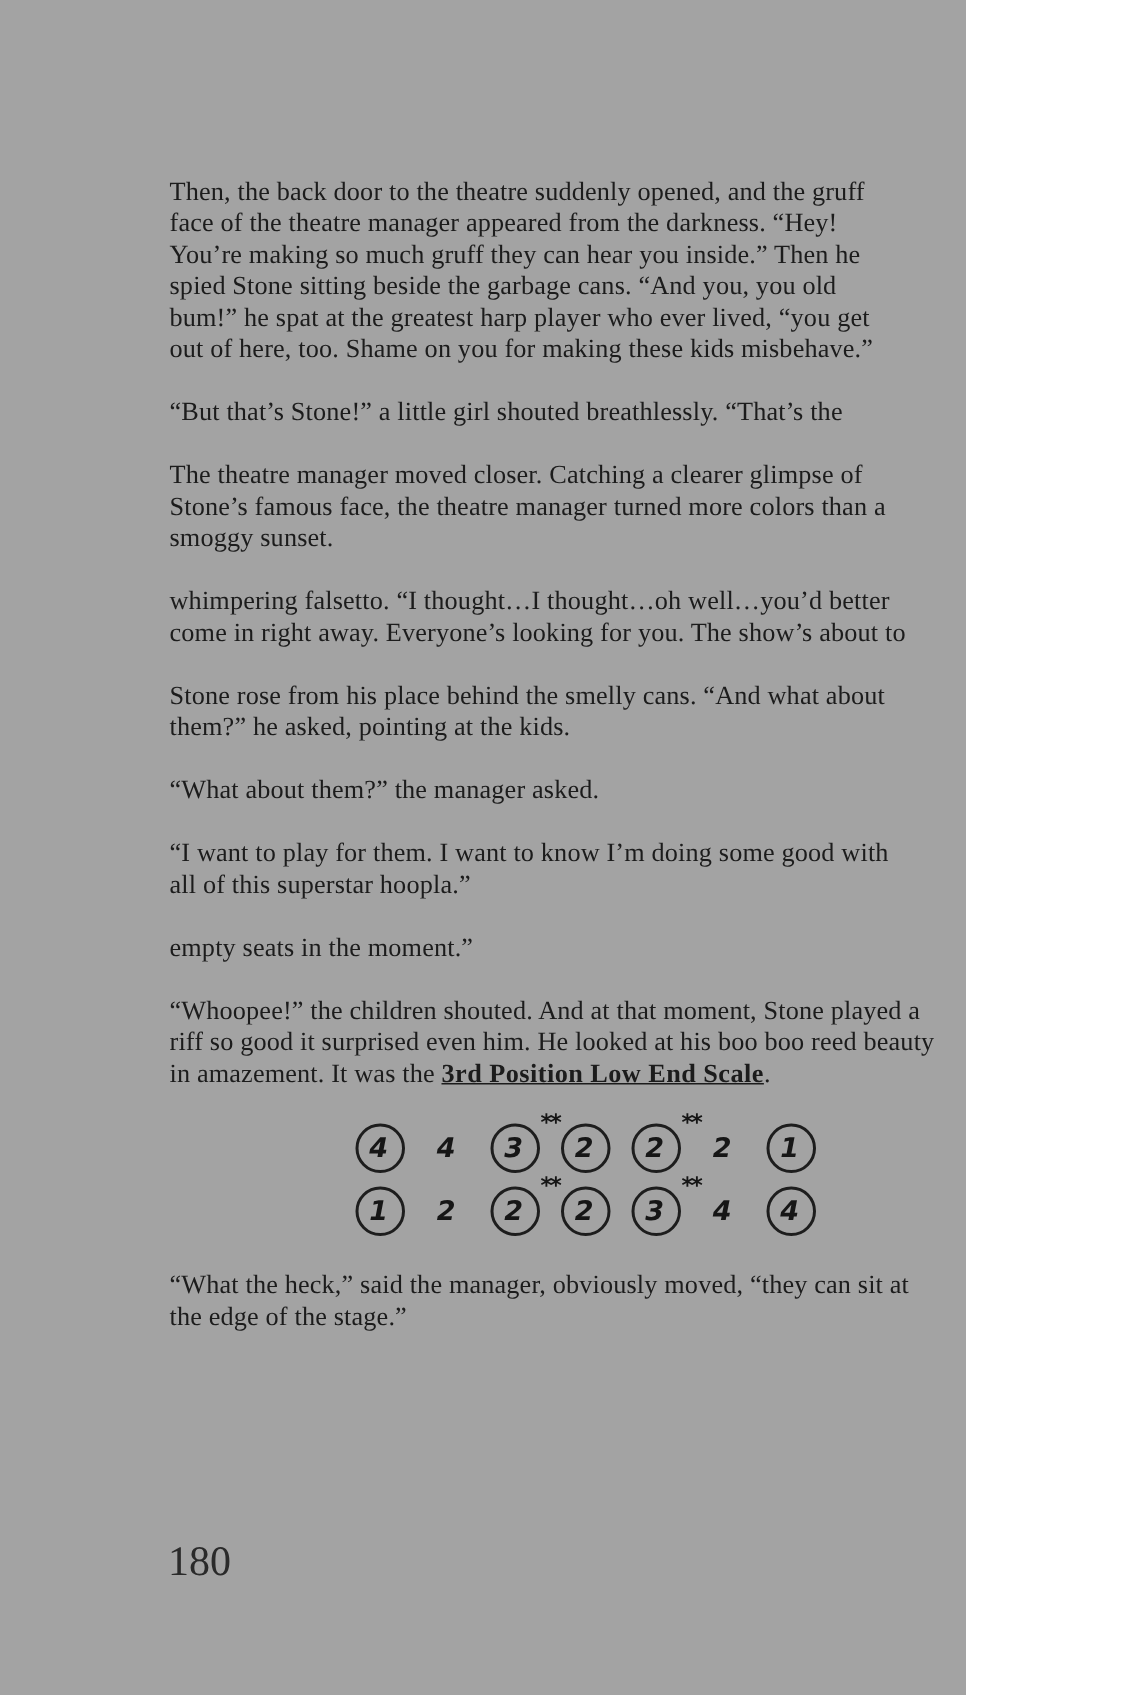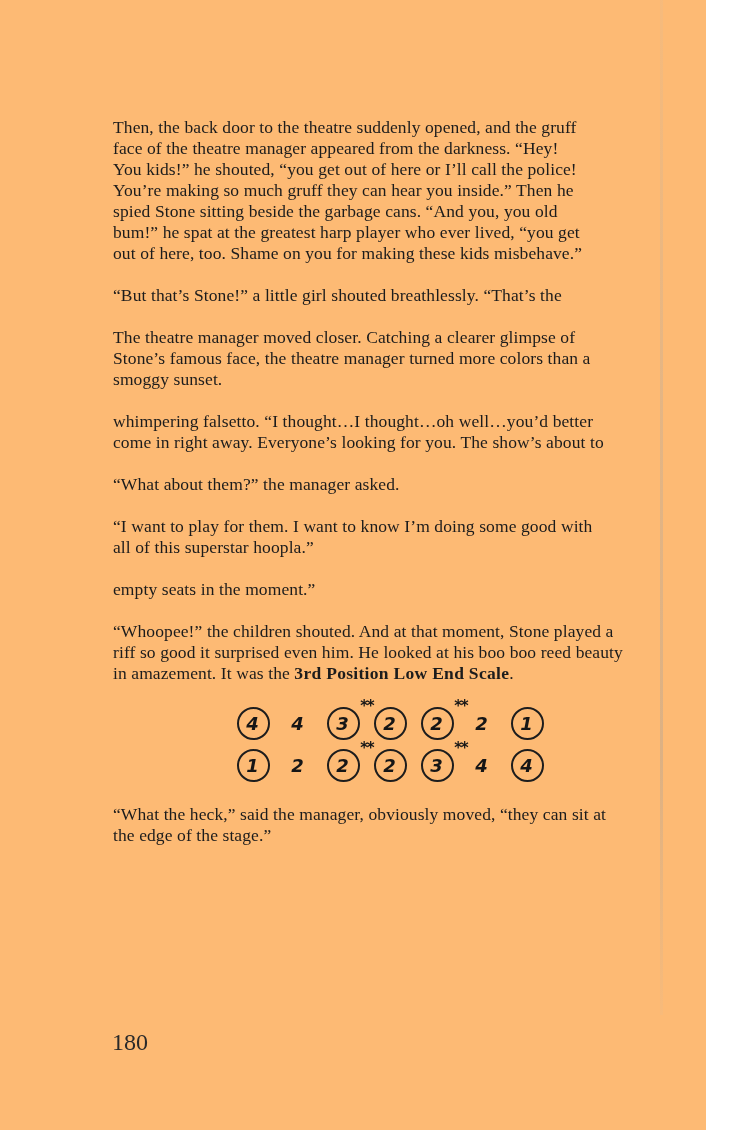--- a/index.html
+++ b/index.html
@@ -2,23 +2,23 @@
 <html><head>
 <meta charset="utf-8">
 <style>
   html, body {
     margin: 0;
     padding: 0;
     background: #ffffff;
   }
   .page {
     position: relative;
-    width: 706px;
+    width: 644px;
     height: 1130px;
-    background: #fdba74;
+    background: #a3a3a3;
     overflow: hidden;
     font-family: "Liberation Serif", serif;
     color: #1c1c1c;
   }
   .content {
     position: absolute;
     left: 113px;
     top: 117px;
     width: 570px;
   }
@@ -28,20 +28,21 @@
     line-height: 21px;
     letter-spacing: 0.1px;
   }
   .para .line {
     display: block;
     white-space: nowrap;
   }
   .para .bold {
     font-weight: bold;
     letter-spacing: 0.3px;
+    text-decoration: underline;
   }
   
   .tab {
     margin: 23px 0 22px 124px;
   }
   .tab-row {
     display: flex;
     align-items: center;
     height: 33px;
     margin-bottom: 9px;
@@ -74,21 +75,21 @@
     right: -15px;
     font-size: 15px;
     font-style: normal;
     letter-spacing: -1.5px;
     color: #161616;
   }
   .page-number {
     position: absolute;
     left: 112px;
     top: 1028px;
-    font-size: 24px;
+    font-size: 28px;
     line-height: 28px;
     color: #2a2a2a;
   }
   
   .scan-edge {
     position: absolute;
     left: 660px;
     top: 0;
     width: 3px;
     height: 1015px;
@@ -102,37 +103,40 @@
 </style>
 </head>
 <body>
 
 <div class="page">
   <div class="content">
     <div>
         <p class="para">
           <span class="line">Then, the back door to the theatre suddenly opened, and the gruff</span>
           <span class="line">face of the theatre manager appeared from the darkness. “Hey!</span>
-          <span class="line">You kids!” he shouted, “you get out of here or I’ll call the police!</span>
           <span class="line">You’re making so much gruff they can hear you inside.” Then he</span>
           <span class="line">spied Stone sitting beside the garbage cans. “And you, you old</span>
           <span class="line">bum!” he spat at the greatest harp player who ever lived, “you get</span>
           <span class="line">out of here, too. Shame on you for making these kids misbehave.”</span>
         </p>
         <p class="para">
           <span class="line">“But that’s Stone!” a little girl shouted breathlessly. “That’s the</span>
         </p>
         <p class="para">
           <span class="line">The theatre manager moved closer. Catching a clearer glimpse of</span>
           <span class="line">Stone’s famous face, the theatre manager turned more colors than a</span>
           <span class="line">smoggy sunset.</span>
         </p>
         <p class="para">
           <span class="line">whimpering falsetto. “I thought…I thought…oh well…you’d better</span>
           <span class="line">come in right away. Everyone’s looking for you. The show’s about to</span>
+        </p>
+        <p class="para">
+          <span class="line">Stone rose from his place behind the smelly cans. “And what about</span>
+          <span class="line">them?” he asked, pointing at the kids.</span>
         </p>
         <p class="para">
           <span class="line">“What about them?” the manager asked.</span>
         </p>
         <p class="para">
           <span class="line">“I want to play for them. I want to know I’m doing some good with</span>
           <span class="line">all of this superstar hoopla.”</span>
         </p>
         <p class="para">
           <span class="line">empty seats in the moment.”</span>

